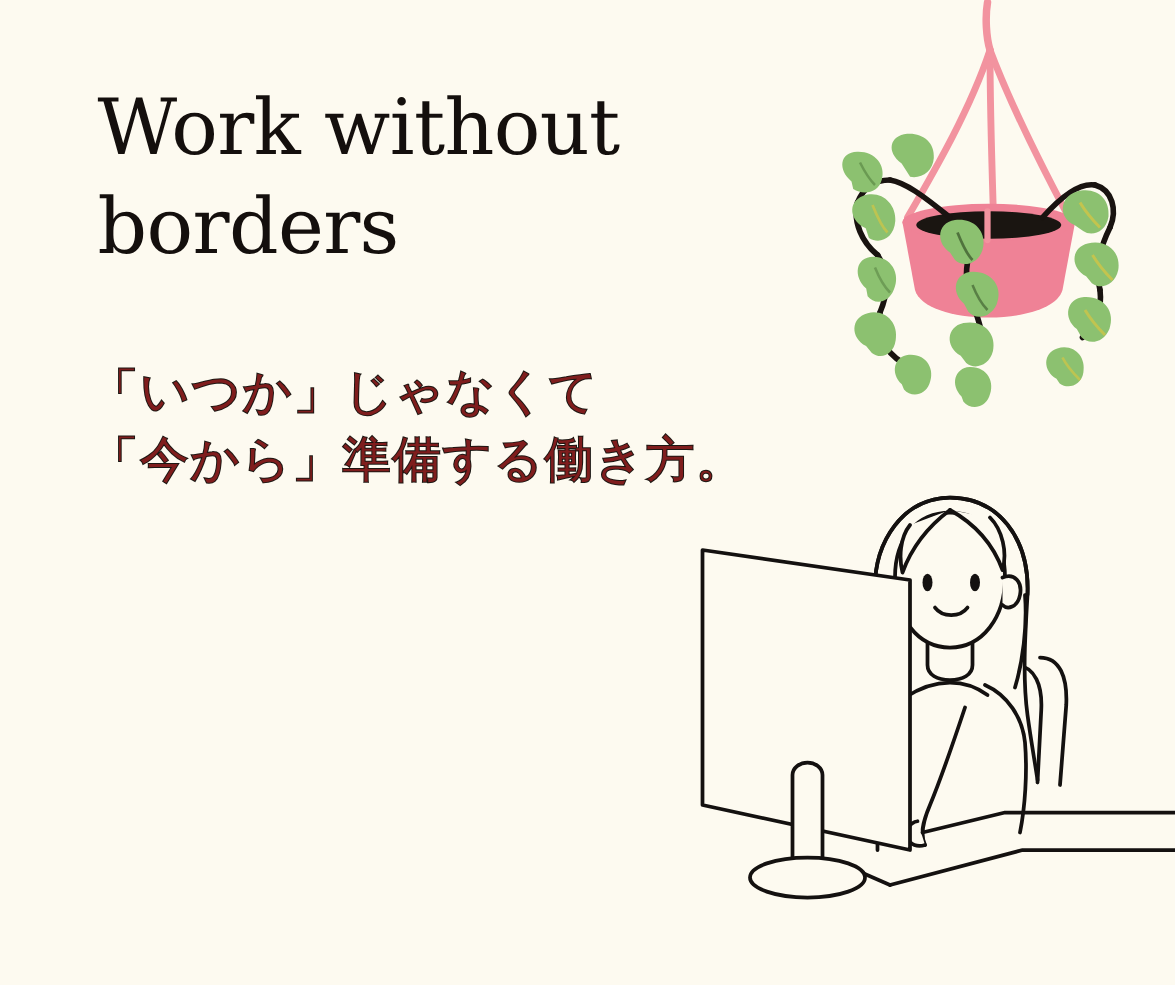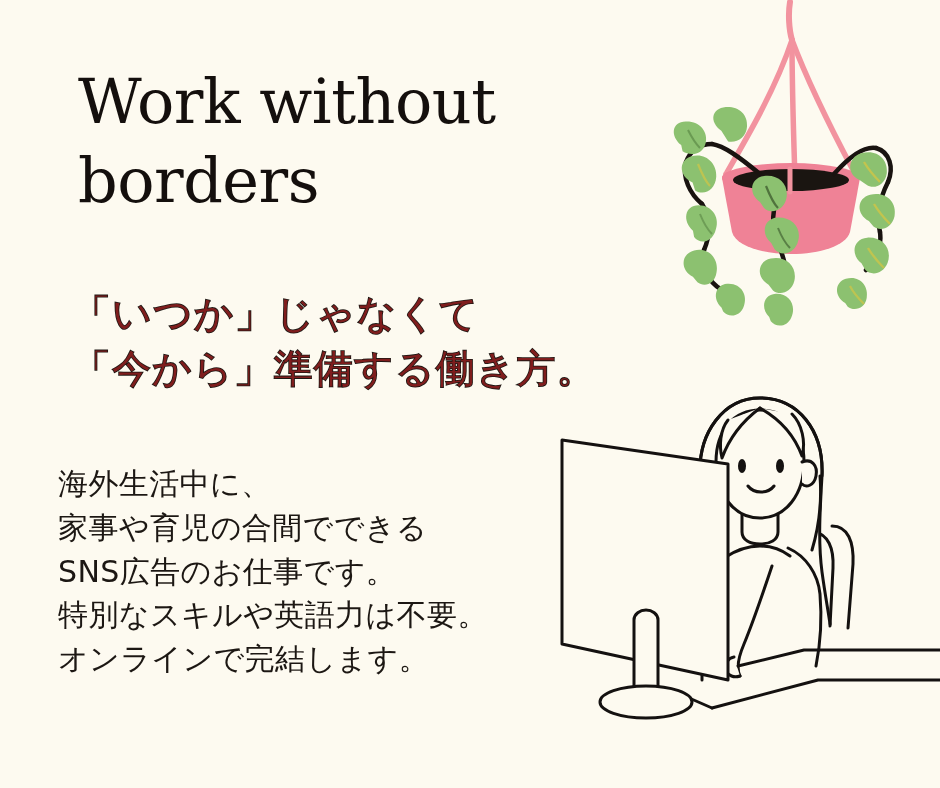--- a/index.html
+++ b/index.html
@@ -243,20 +243,15 @@
       </g>
     </svg>
   </div>
 
   <div class="headline">Work without
 borders</div>
 
   <div class="subtitle">「いつか」じゃなくて
 「今から」準備する働き方。</div>
 
-  <div class="bodycopy">海外生活中に、
-家事や育児の合間でできる
-SNS広告のお仕事です。
-特別なスキルや英語力は不要。
-オンラインで完結します。</div>
 
 
 </div>
 
 </body></html>

